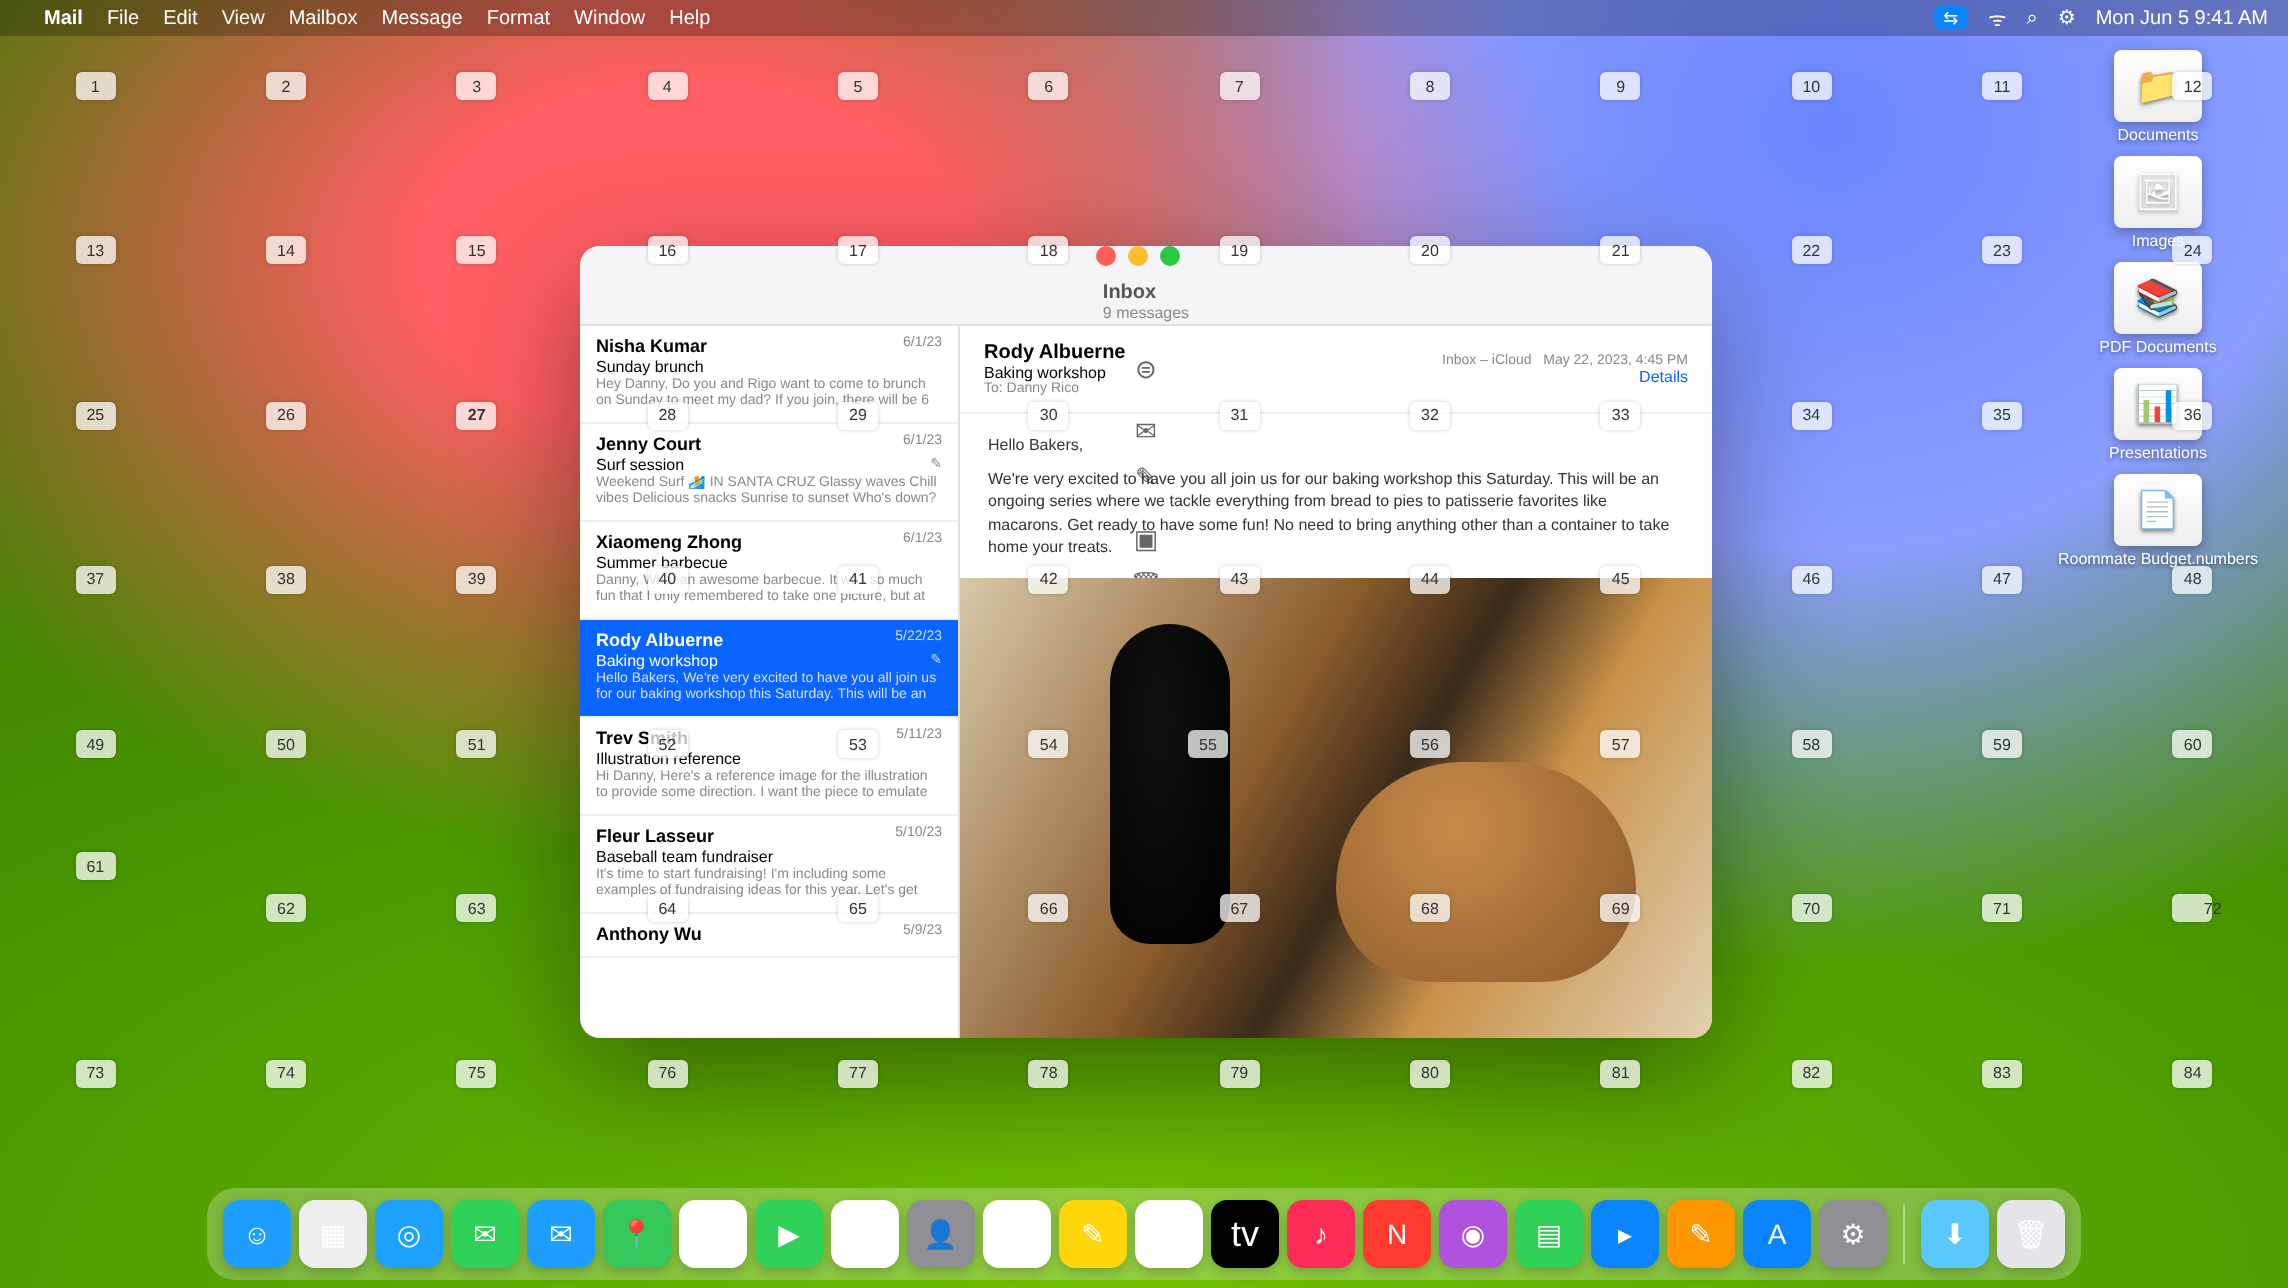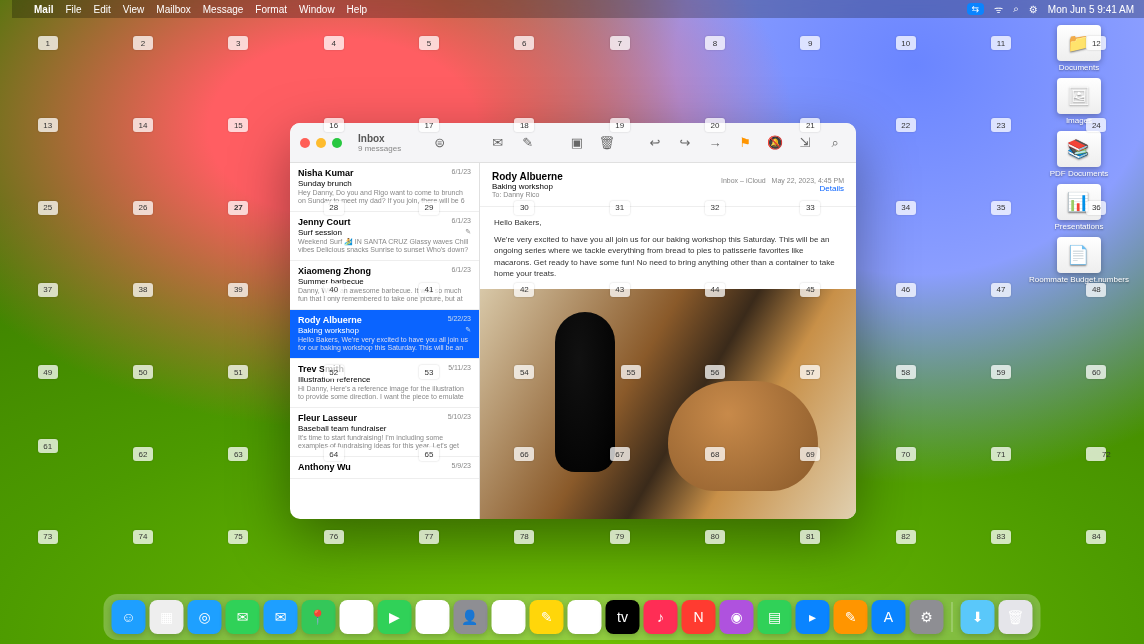--- a/index.html
+++ b/index.html
@@ -7,39 +7,39 @@
 
 
 .wallpaper { position:absolute; inset:0; background:
   radial-gradient(ellipse 900px 600px at 30% 20%, #ff5e62 0%, #ff5e62 15%, transparent 50%),
   radial-gradient(ellipse 800px 700px at 80% 10%, #6a85ff 0%, #8b9eff 30%, transparent 60%),
   radial-gradient(ellipse 1200px 500px at 50% 100%, #6fbf00 0%, #4c9a00 50%, #3a7a00 100%),
   linear-gradient(180deg,#a05aff 0%, #7a4aff 30%, #5aa000 60%, #4a9000 100%);
 }
 
 
-.menubar { position:absolute; top:0; left:0; right:0; height:18px; background:rgba(0,0,0,.25); backdrop-filter:blur(10px); display:flex; align-items:center; color:#fff; font-size:10px; padding:0 10px; gap:12px; z-index:50;margin-left:12px; }
+.menubar { position:absolute; top:0; left:0; right:0; height:18px; background:rgba(0,0,0,.25); backdrop-filter:blur(10px); display:flex; align-items:center; color:#fff; font-size:10px; padding:0 10px; gap:12px; z-index:50; }
 .menubar .spacer { flex:1; }
 .menubar .apple { font-size:12px; }
 .menubar .right { display:flex; gap:10px; align-items:center; }
 .menubar .cc { background:#0a84ff; border-radius:4px; padding:1px 5px; font-size:9px; }
 
 
 .desktop-icons { position:absolute; top:25px; right:10px; width:110px; display:flex; flex-direction:column; gap:6px; z-index:10; }
 .dicon { display:flex; flex-direction:column; align-items:center; gap:2px; color:#fff; font-size:8px; text-shadow:0 1px 2px rgba(0,0,0,.5); }
 .dicon .thumb { width:44px; height:36px; background:#fff; border-radius:4px; box-shadow:0 2px 6px rgba(0,0,0,.3); display:flex; align-items:center; justify-content:center; font-size:18px; }
 .dicon .thumb.doc { background:linear-gradient(#fff,#eee); }
 
 
 .grid-overlay { position:absolute; inset:18px 0 50px 0; pointer-events:none; z-index:40; }
 .grid-overlay .cell { position:absolute; width:20px; height:14px; background:rgba(255,255,255,.75); border-radius:3px; color:#333; font-size:8px; display:flex; align-items:center; justify-content:center; font-weight:500; box-shadow:0 0 2px rgba(0,0,0,.2); }
 
 
 .mail { position:absolute; top:123px; left:290px; width:566px; height:396px; background:#fff; border-radius:10px; box-shadow:0 20px 60px rgba(0,0,0,.4); display:flex; flex-direction:column; overflow:hidden; z-index:30; }
-.mail-toolbar { height:40px; background:#f5f5f7; border-bottom:1px solid #e0e0e0; display:flex; align-items:center; padding:0 10px; gap:8px; }
+.mail-toolbar { height:40px; background:#f5f5f7; border-bottom:1px solid #e0e0e0; display:flex; align-items:center; padding:0 10px; gap:8px;flex-direction:column; }
 .traffic { display:flex; gap:6px; margin-right:8px; }
 .traffic span { width:10px; height:10px; border-radius:50%; }
 .tl-close{background:#ff5f57}.tl-min{background:#febc2e}.tl-max{background:#28c840}
 .mail-toolbar .title { font-size:10px; font-weight:600; color:#555; }
 .mail-toolbar .sub { font-size:8px; color:#888; }
 .mail-toolbar .tbtn { width:22px; height:22px; display:flex; align-items:center; justify-content:center; color:#666; font-size:13px; border-radius:4px; }
 .mail-toolbar .flex { flex:1; }
 .mail-body { flex:1; display:flex; overflow:hidden; }
 .msglist { width:190px; border-right:1px solid #e0e0e0; overflow-y:auto; font-size:8px; }
 .msg { padding:5px 8px 6px 8px; border-bottom:1px solid #eee; cursor:pointer; }
@@ -168,27 +168,27 @@
     <div class="cell" style="left: 800.333px; top: 264.857px;">45</div>
     <div class="cell" style="left: 895.667px; top: 264.857px;">46</div>
     <div class="cell" style="left: 991px; top: 264.857px;">47</div>
     <div class="cell" style="left: 1086.33px; top: 264.857px;">48</div>
     <div class="cell" style="left: 37.6667px; top: 347.143px;">49</div>
     <div class="cell" style="left: 133px; top: 347.143px;">50</div>
     <div class="cell" style="left: 228.333px; top: 347.143px;">51</div>
     <div class="cell" style="left: 323.667px; top: 347.143px;">52</div>
     <div class="cell" style="left: 419px; top: 347.143px;">53</div>
     <div class="cell" style="left: 514.333px; top: 347.143px;">54</div>
-    <div class="cell" style="left: 621px; top: 347.143px;">55</div>
+    <div class="cell" style="left: 594px; top: 347.143px;">55</div>
     <div class="cell" style="left: 705px; top: 347.143px;">56</div>
     <div class="cell" style="left: 800.333px; top: 347.143px;">57</div>
     <div class="cell" style="left: 895.667px; top: 347.143px;">58</div>
     <div class="cell" style="left: 991px; top: 347.143px;">59</div>
     <div class="cell" style="left: 1086.33px; top: 347.143px;">60</div>
-    <div class="cell" style="left: 37.6667px; top: 421px;">61</div>
+    <div class="cell" style="left: 37.6667px; top: 408px;">61</div>
     <div class="cell" style="left: 133px; top: 429.429px;">62</div>
     <div class="cell" style="left: 228.333px; top: 429.429px;">63</div>
     <div class="cell" style="left: 323.667px; top: 429.429px;">64</div>
     <div class="cell" style="left: 419px; top: 429.429px;">65</div>
     <div class="cell" style="left: 514.333px; top: 429.429px;">66</div>
     <div class="cell" style="left: 609.667px; top: 429.429px;">67</div>
     <div class="cell" style="left: 705px; top: 429.429px;">68</div>
     <div class="cell" style="left: 800.333px; top: 429.429px;">69</div>
     <div class="cell" style="left: 895.667px; top: 429.429px;">70</div>
     <div class="cell" style="left: 991px; top: 429.429px;">71</div>
@@ -350,21 +350,21 @@
     <div class="app" style="background: rgb(255, 255, 255);">
       <span style="font-size:14px">☑</span>
     </div>
     <div class="app" style="background: rgb(255, 214, 10);">
       <span style="font-size:14px">✎</span>
     </div>
     <div class="app" style="background: rgb(255, 255, 255);">
       <span style="font-size:14px">〰</span>
     </div>
     <div class="app" style="background: rgb(0, 0, 0);">
-      <span style="font-size:14px">tv</span>
+      <span style="font-size:18px">tv</span>
     </div>
     <div class="app" style="background: rgb(255, 45, 85);">
       <span style="font-size:14px">♪</span>
     </div>
     <div class="app" style="background: rgb(255, 59, 48);">
       <span style="font-size:14px">N</span>
     </div>
     <div class="app" style="background: rgb(175, 82, 222);">
       <span style="font-size:14px">◉</span>
     </div>

